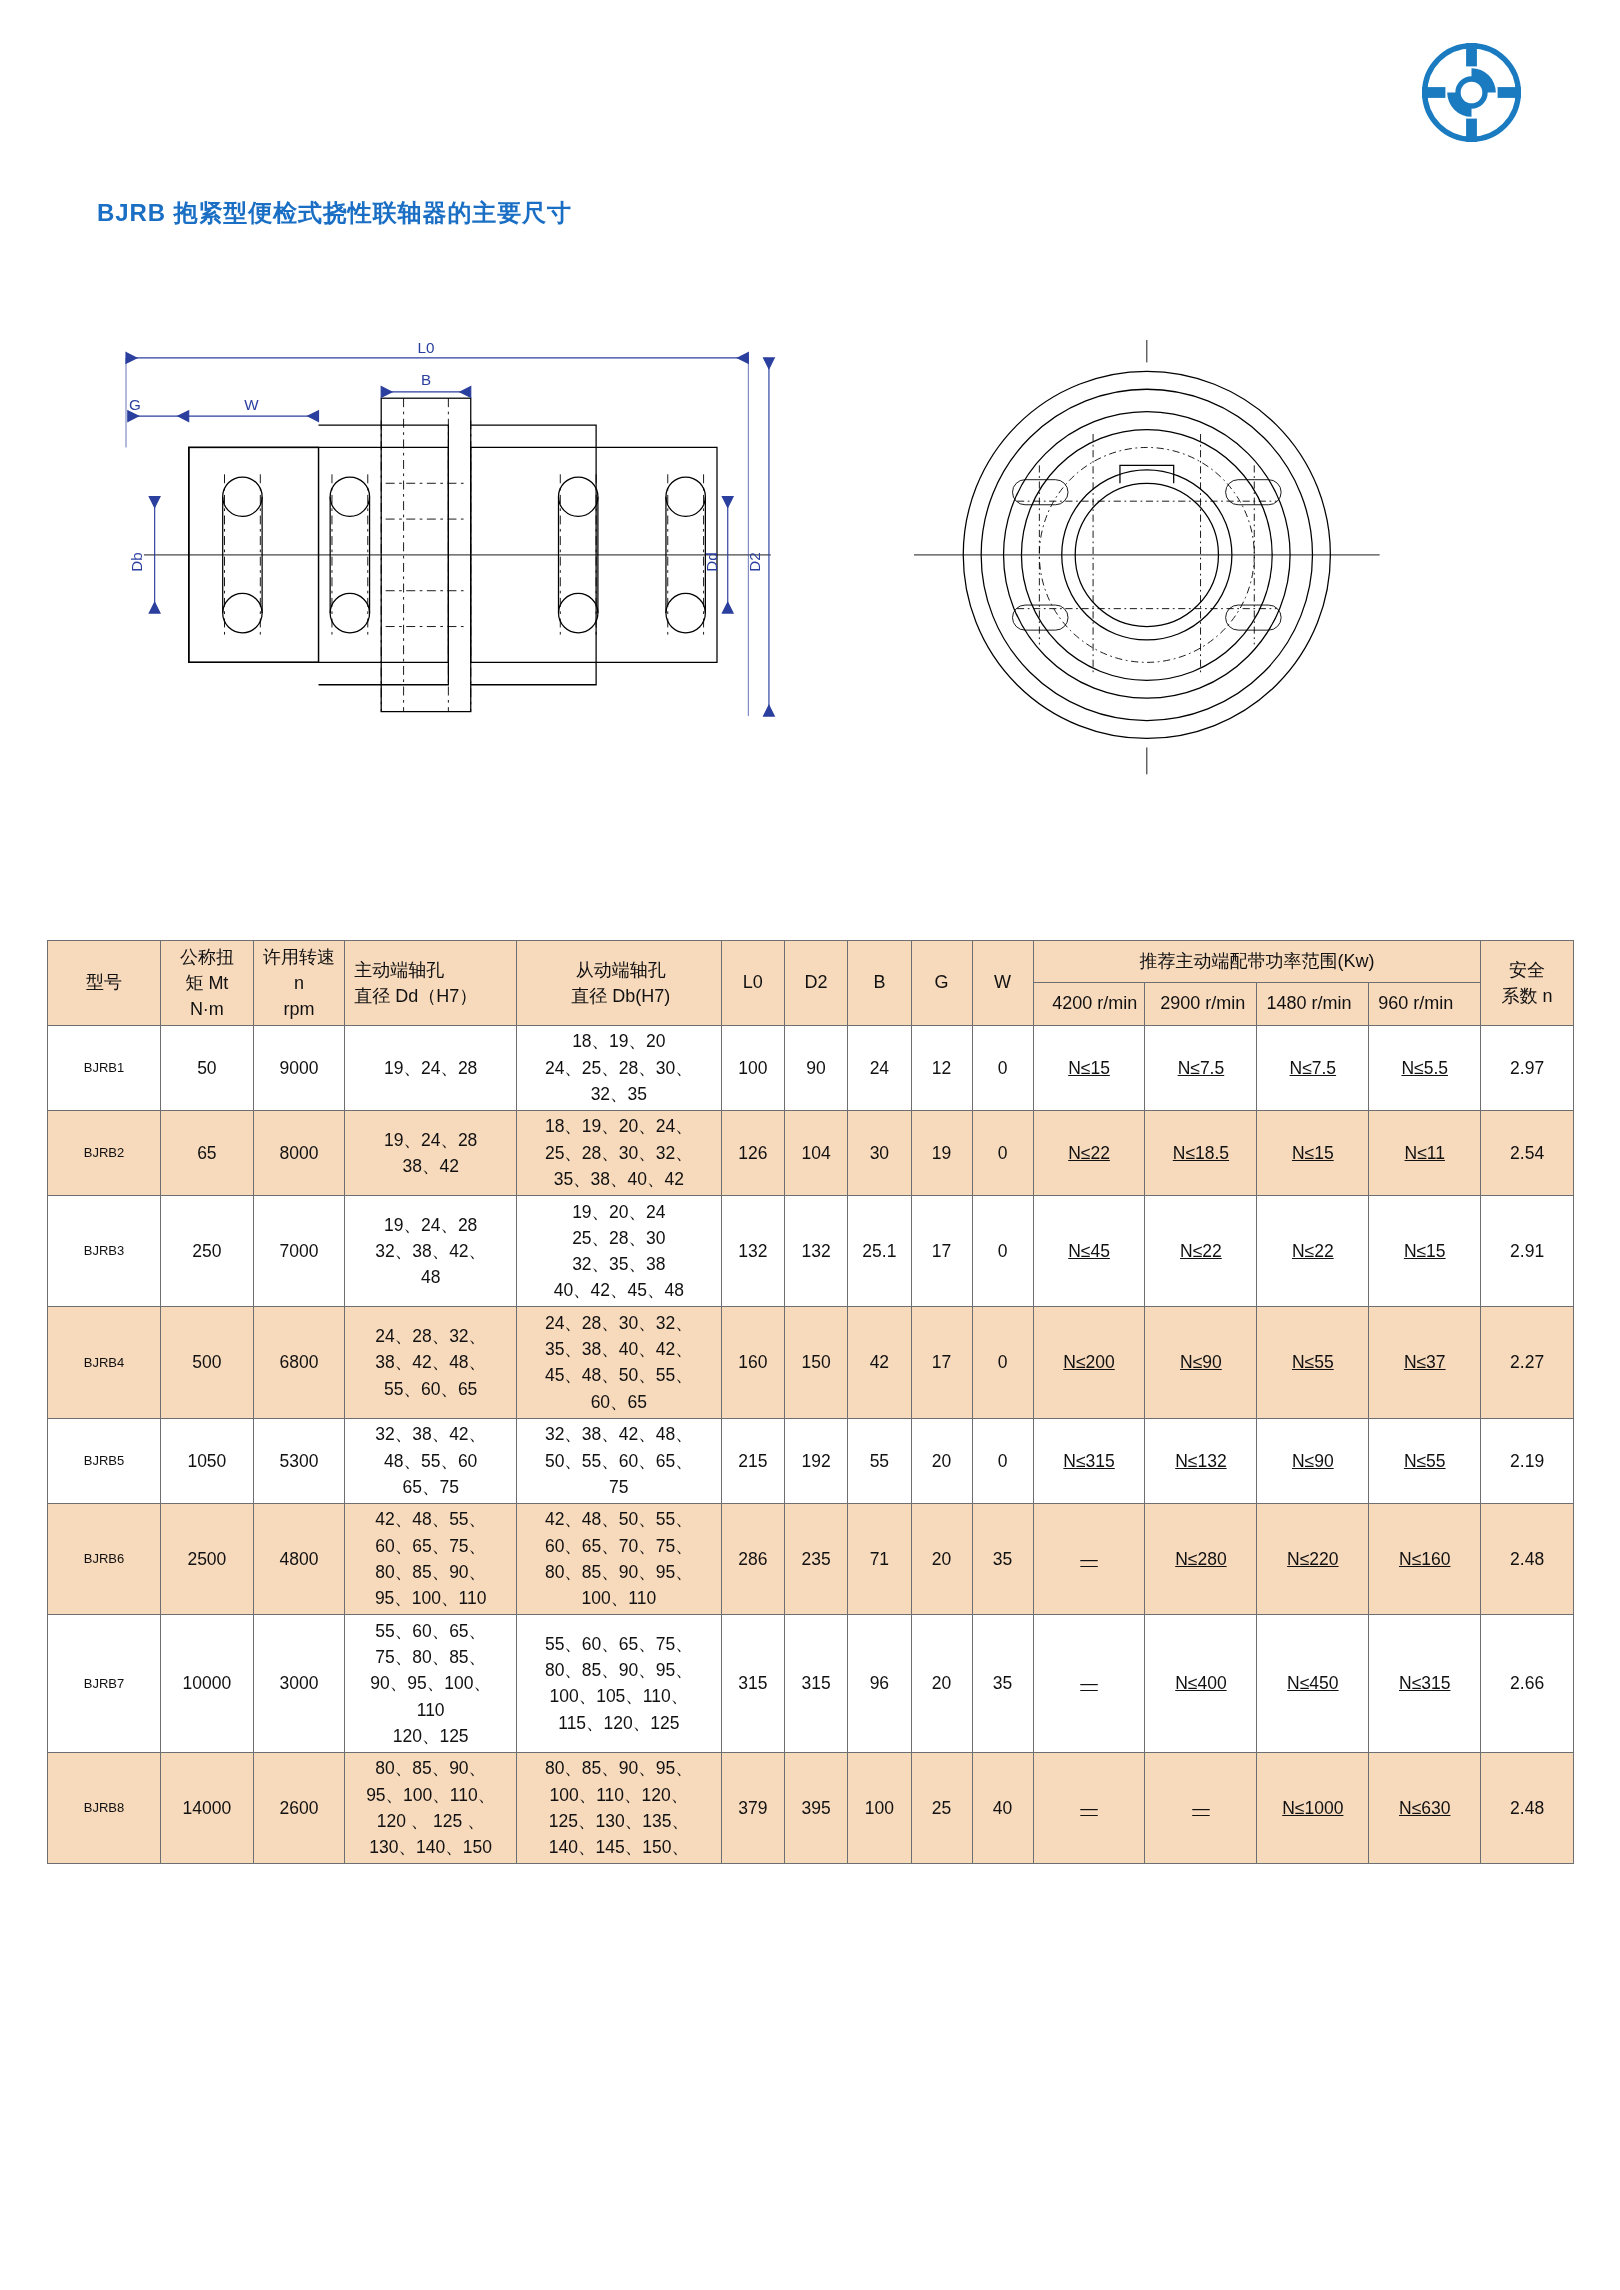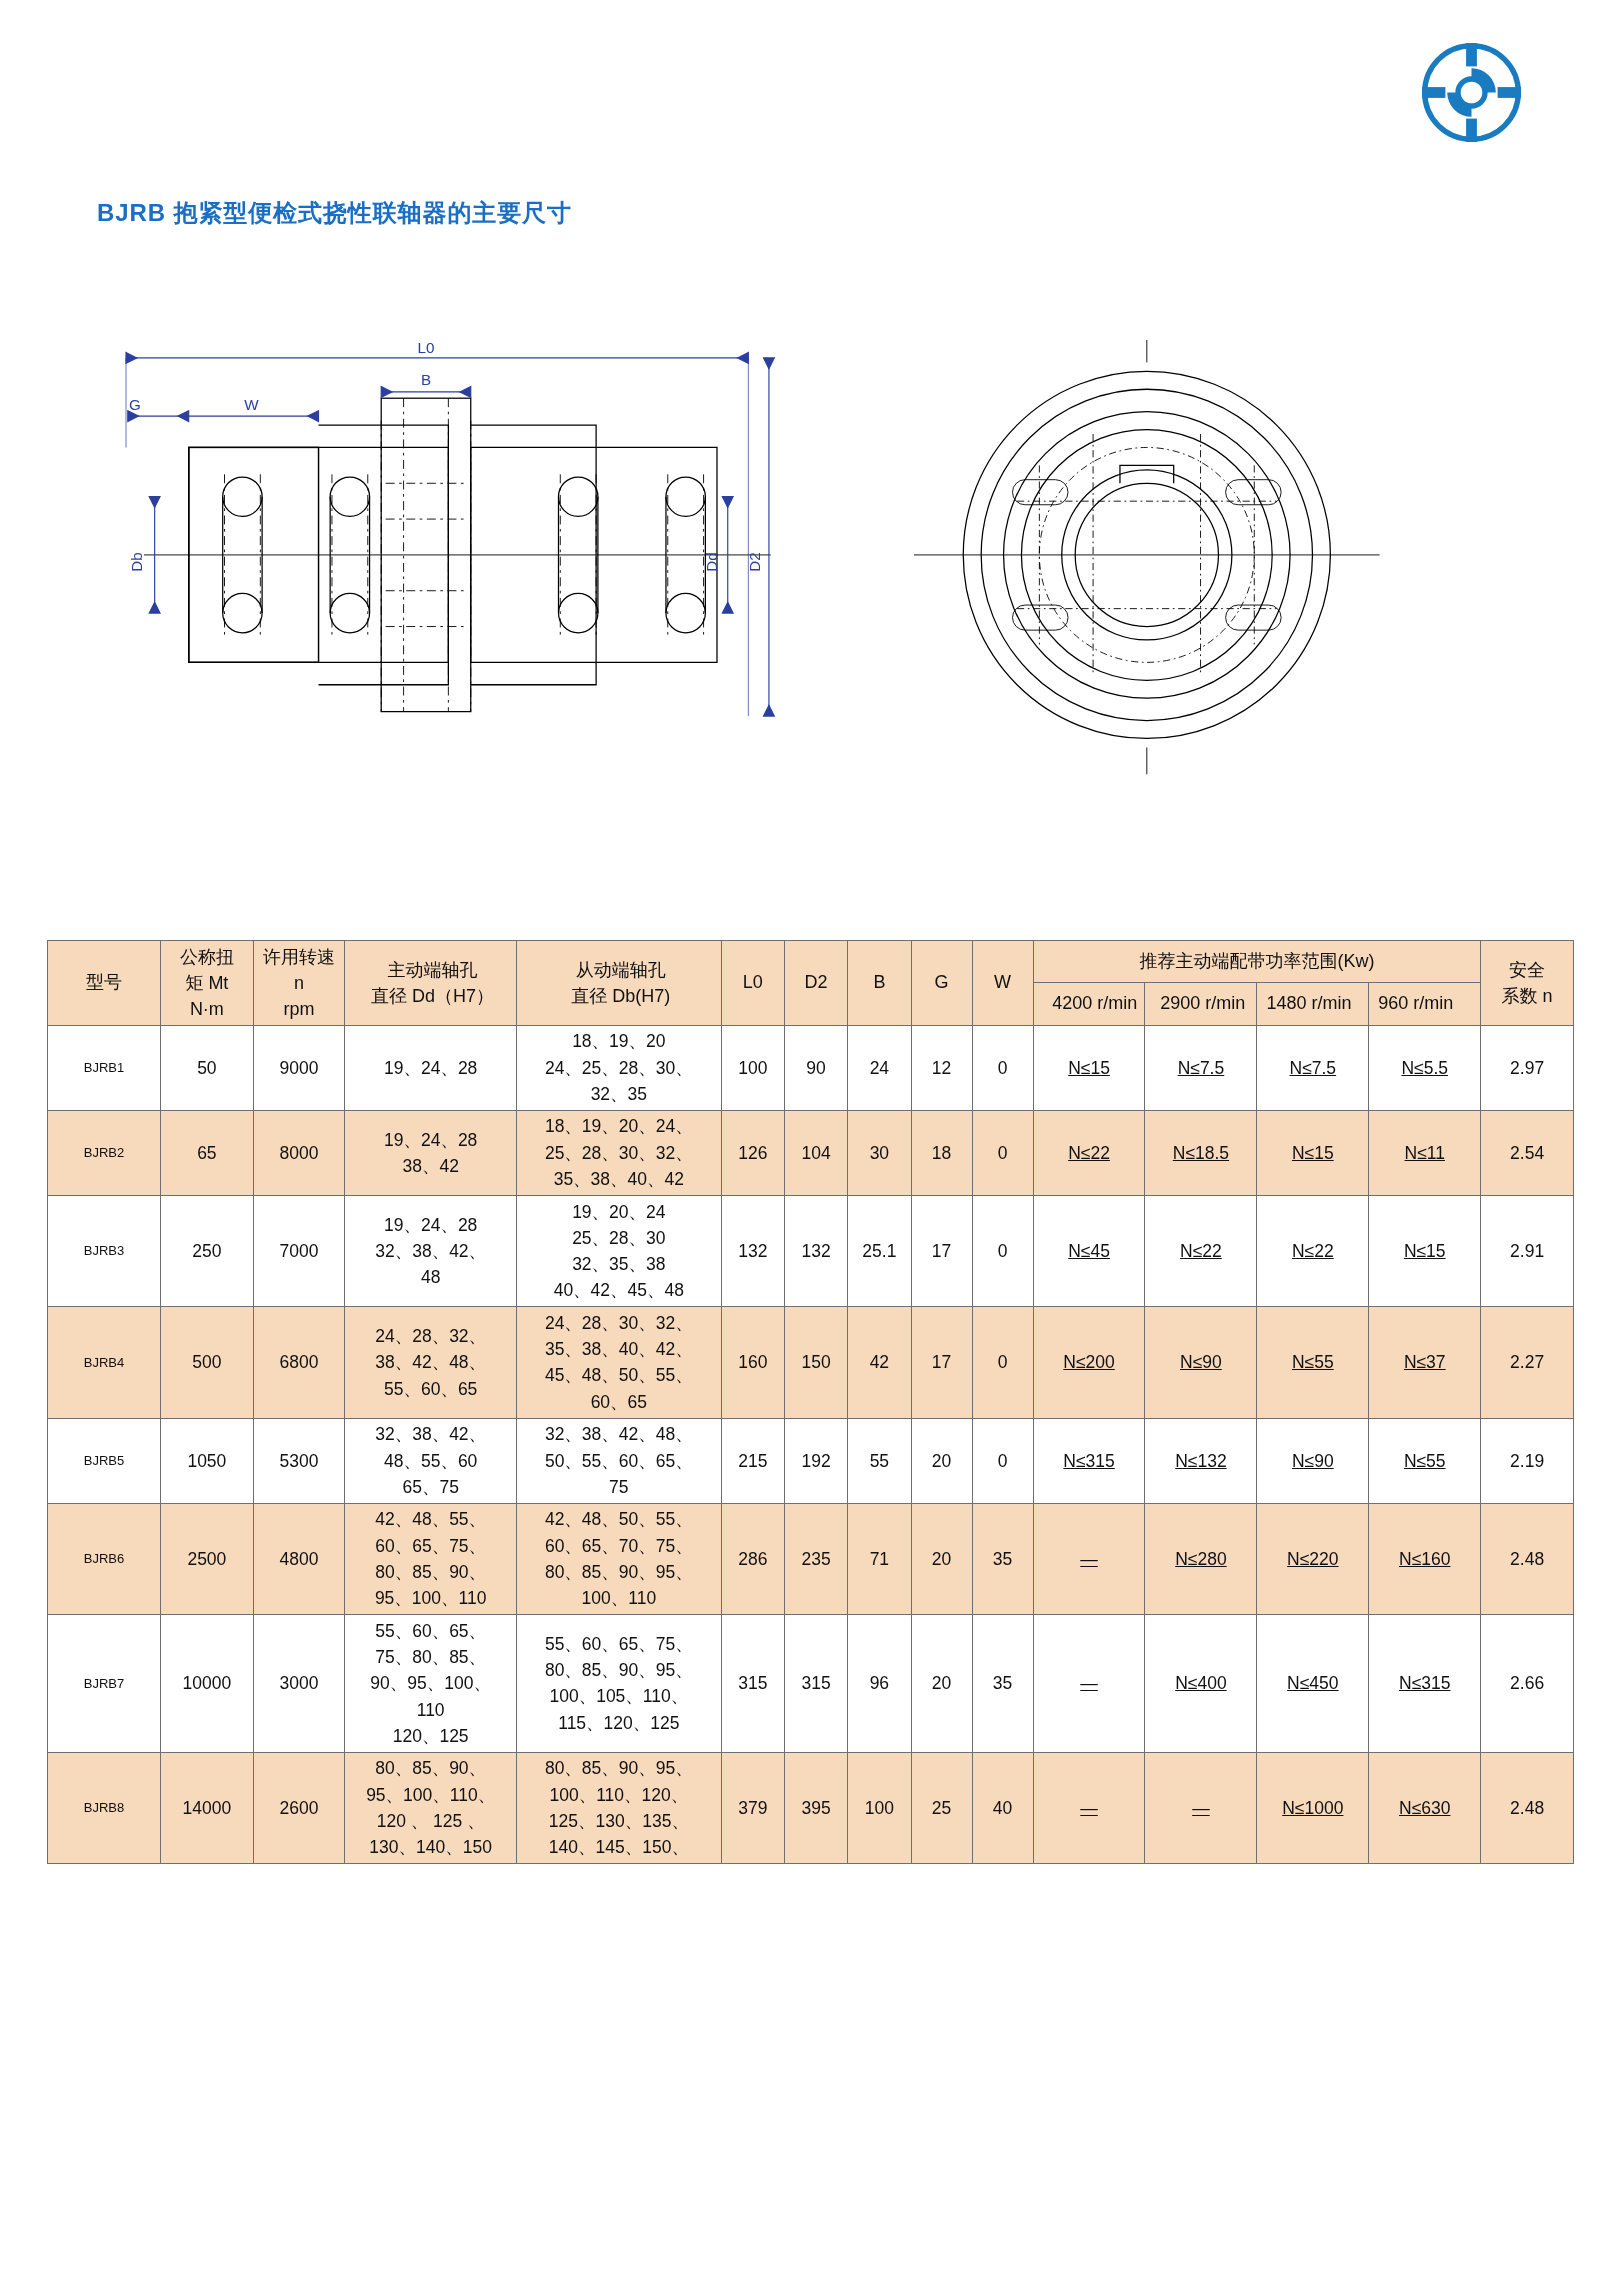--- a/index.html
+++ b/index.html
@@ -253,21 +253,21 @@
               <div>N·m</div>
             </div>
           </td>
           <td rowspan="2">
             <div class="stack">
               <div>许用转速</div>
               <div>n</div>
               <div>rpm</div>
             </div>
           </td>
-          <td rowspan="2" style="text-align:center;padding-left:9px">
+          <td rowspan="2" style="text-align:left;padding-left:9px">
             <div class="stack">
               <div>主动端轴孔</div>
               <div>直径 Dd（H7）</div>
             </div>
           </td>
           <td rowspan="2" style="text-align:center;padding-left:9px">
             <div class="stack">
               <div>从动端轴孔</div>
               <div>直径 Db(H7)</div>
             </div>
@@ -317,21 +317,21 @@
           <td>65</td>
           <td>8000</td>
           <td class="hole">19、24、28
 38、42</td>
           <td class="hole">18、19、20、24、
 25、28、30、32、
 35、38、40、42</td>
           <td>126</td>
           <td>104</td>
           <td>30</td>
-          <td>18</td>
+          <td>19</td>
           <td>0</td>
           <td class="pw">N≤22</td>
           <td class="pw">N≤18.5</td>
           <td class="pw">N≤15</td>
           <td class="pw">N≤11</td>
           <td>2.54</td>
         </tr>
         <tr class="odd">
           <td class="model">BJRB3</td>
           <td>250</td>

